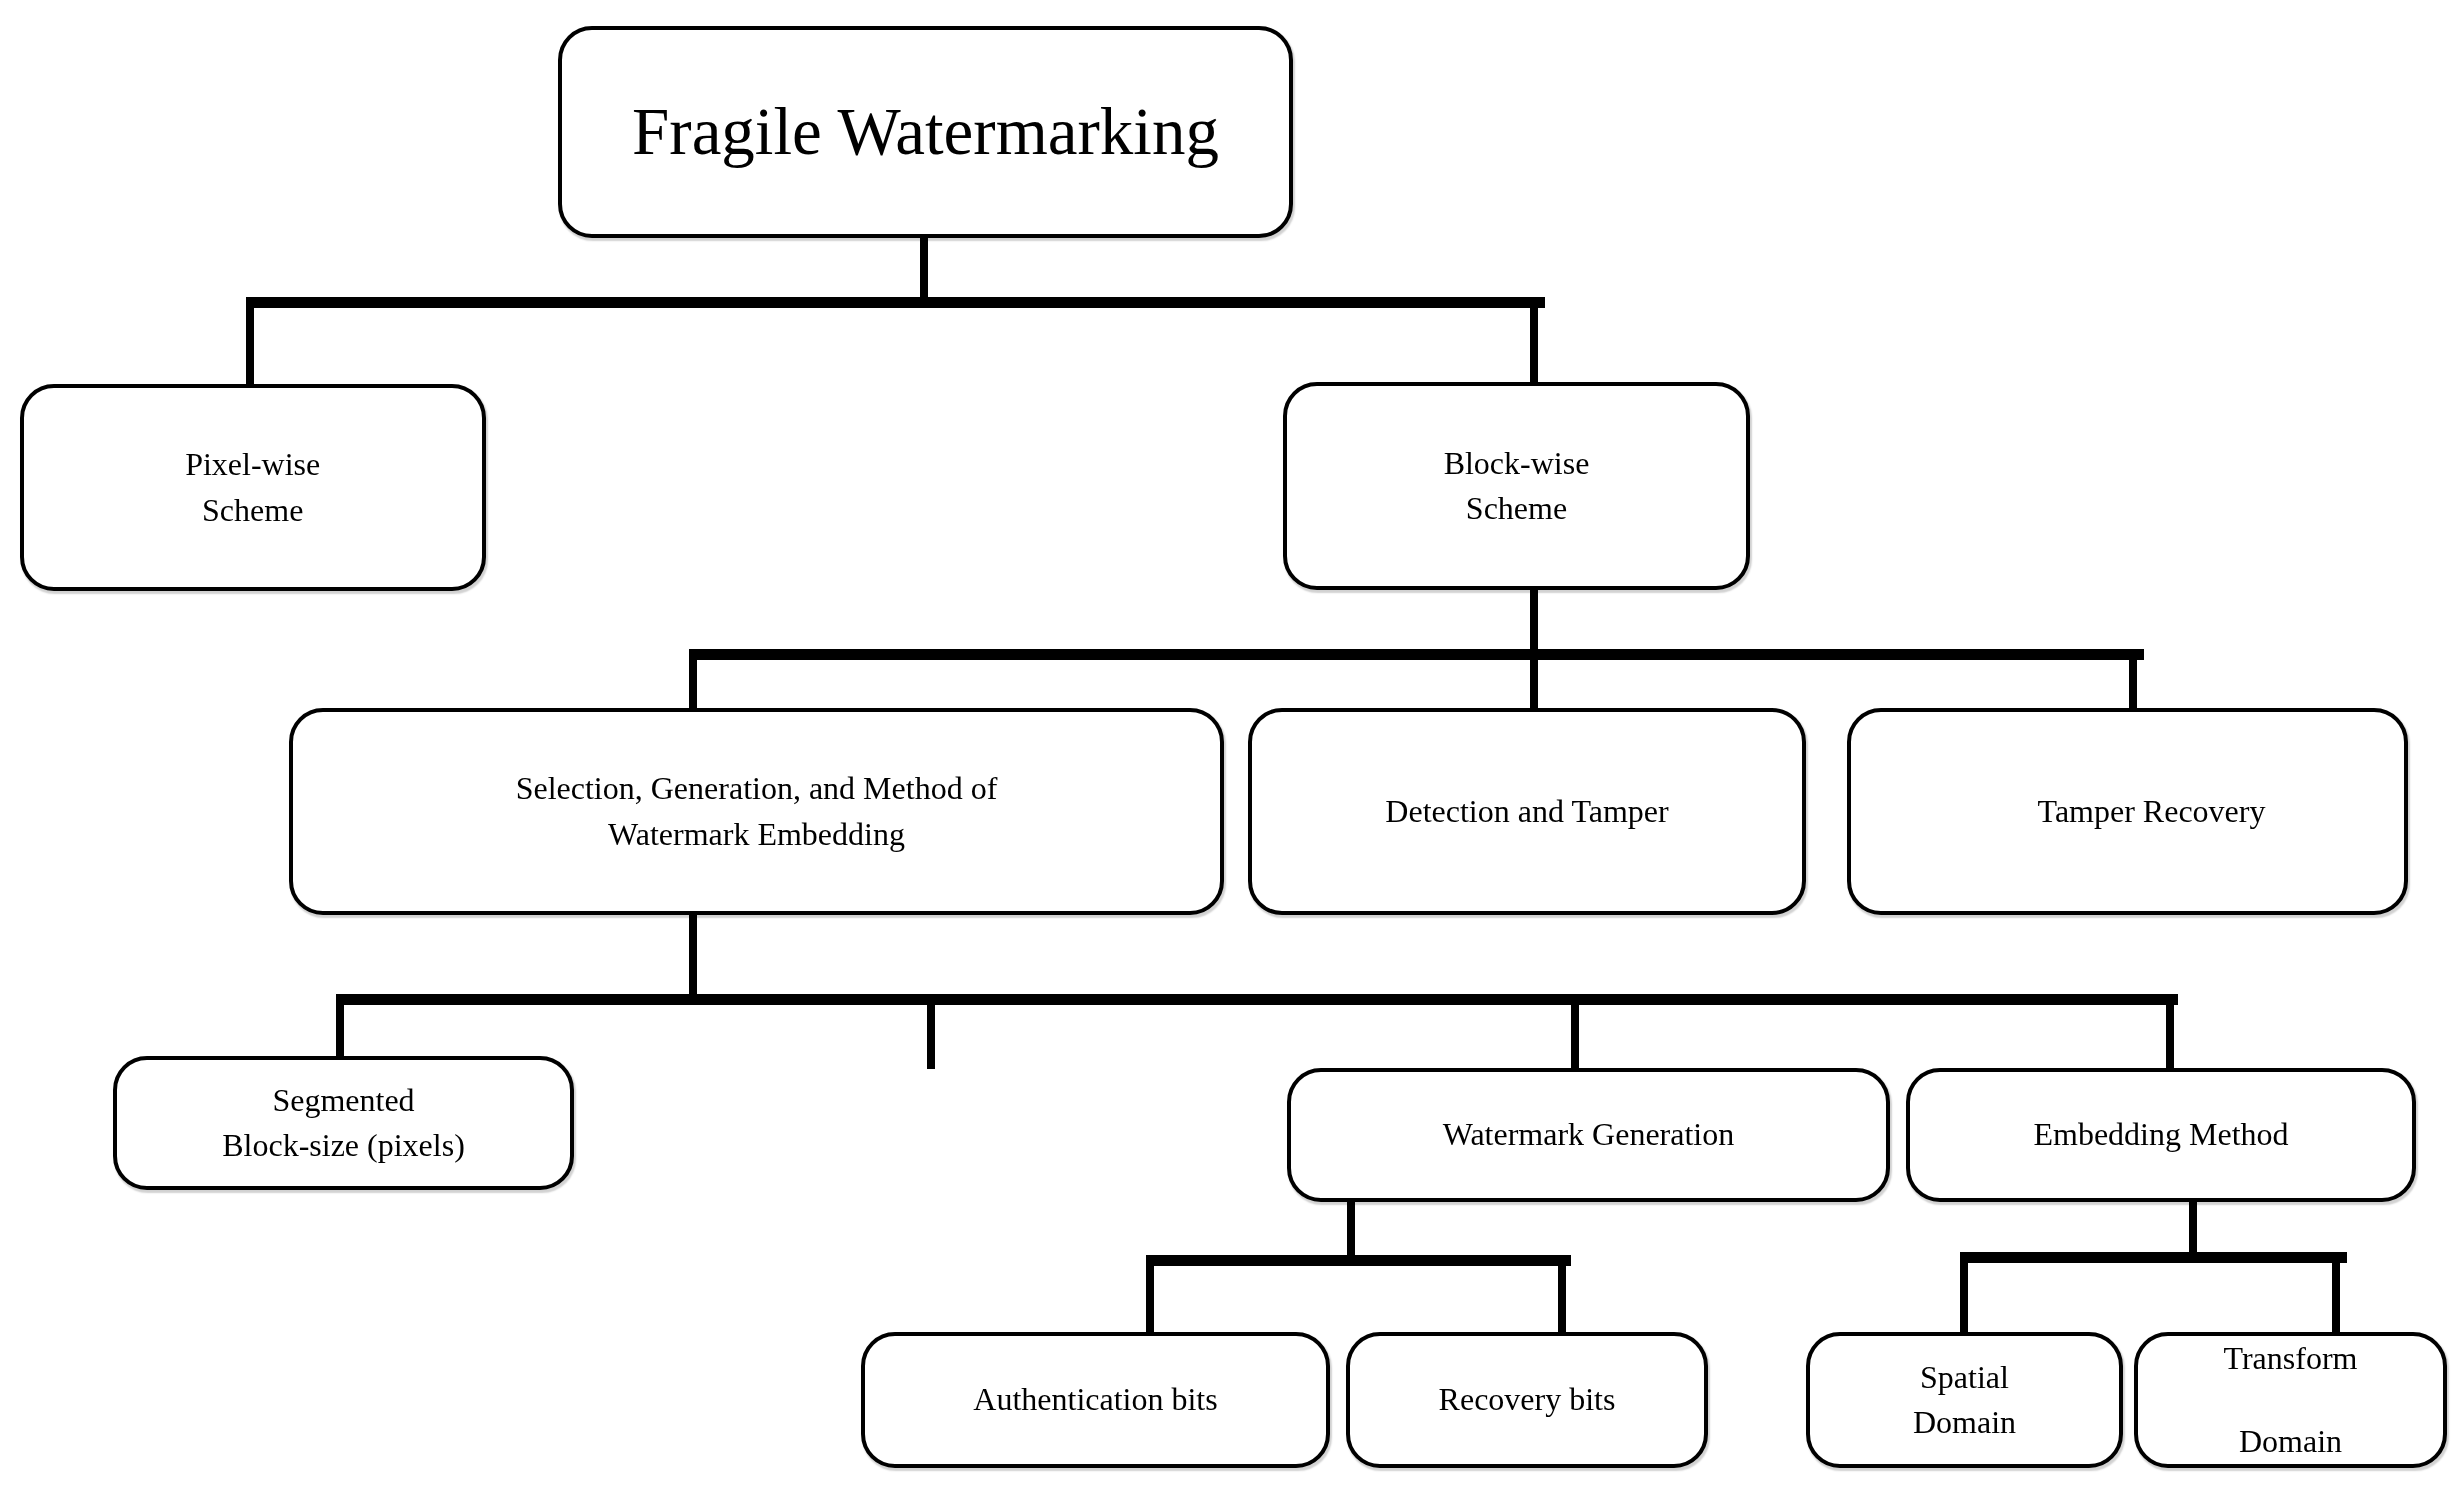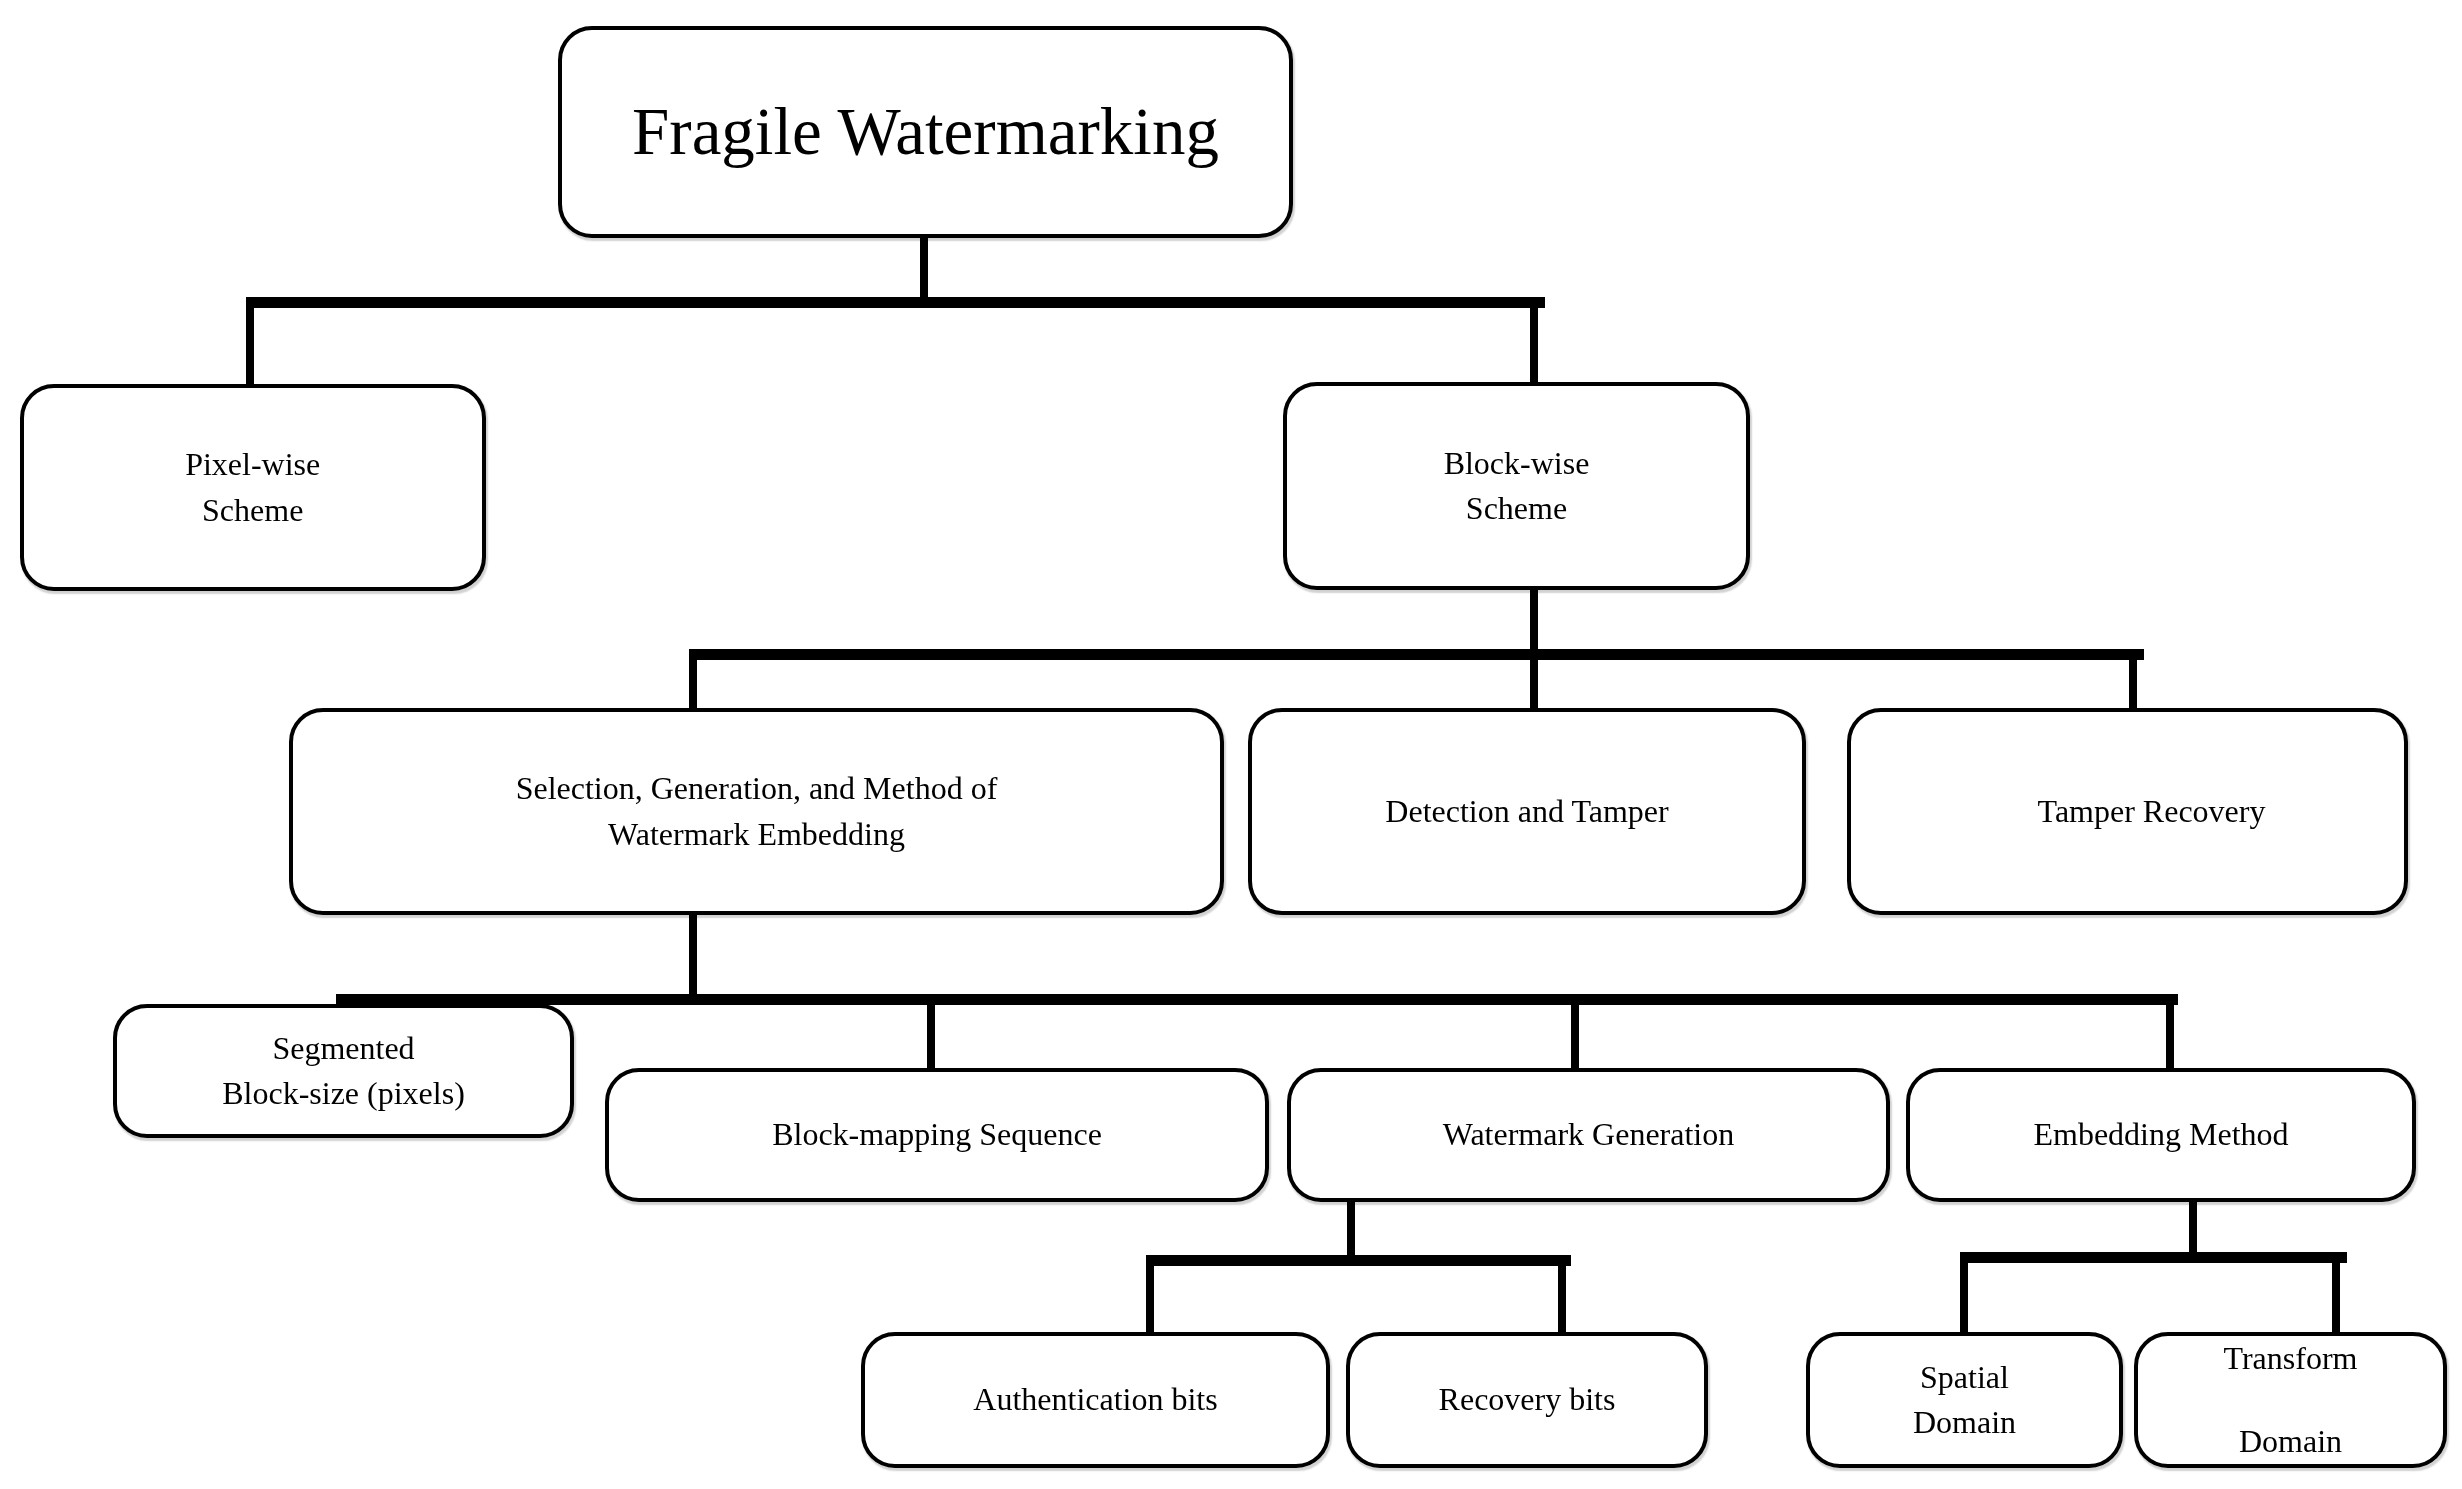--- a/index.html
+++ b/index.html
@@ -92,28 +92,25 @@
   </div>
 
   <div class="node" style="left:1248px; top:708px; width:558px; height:207px;">
     <div class="nl">Detection and Tamper</div>
   </div>
 
   <div class="node" style="left:1847px; top:708px; width:561px; height:207px;padding-left:48px;">
     <div class="nl">Tamper Recovery</div>
   </div>
 
-  <div class="node" style="left:113px; top:1004px; width:461px; height:134px;">
+  <div class="node" style="left:113px; top:1056px; width:461px; height:134px;">
     <div class="nl">Segmented</div>
     <div class="nl">Block-size (pixels)</div>
   </div>
 
-  <div class="node" style="left:605px; top:1068px; width:664px; height:134px;">
-    <div class="nl">Block-mapping Sequence</div>
-  </div>
 
   <div class="node" style="left:1287px; top:1068px; width:603px; height:134px;">
     <div class="nl">Watermark Generation</div>
   </div>
 
   <div class="node" style="left:1906px; top:1068px; width:510px; height:134px;">
     <div class="nl">Embedding Method</div>
   </div>
 
   <div class="node" style="left:861px; top:1332px; width:469px; height:136px;">

